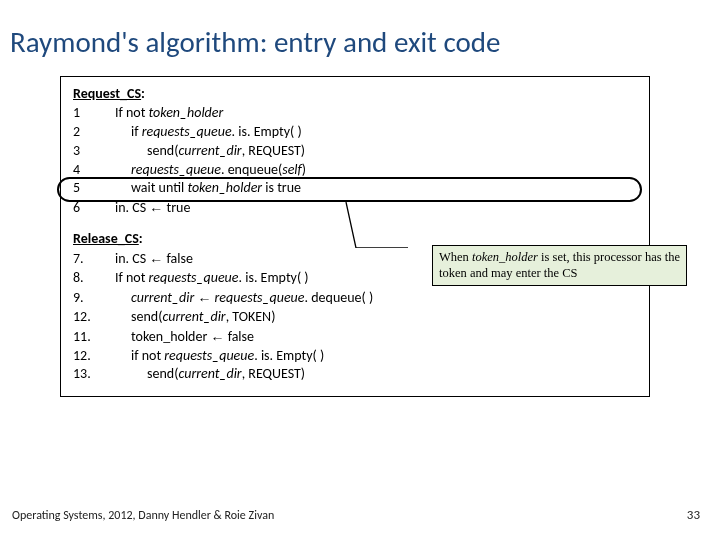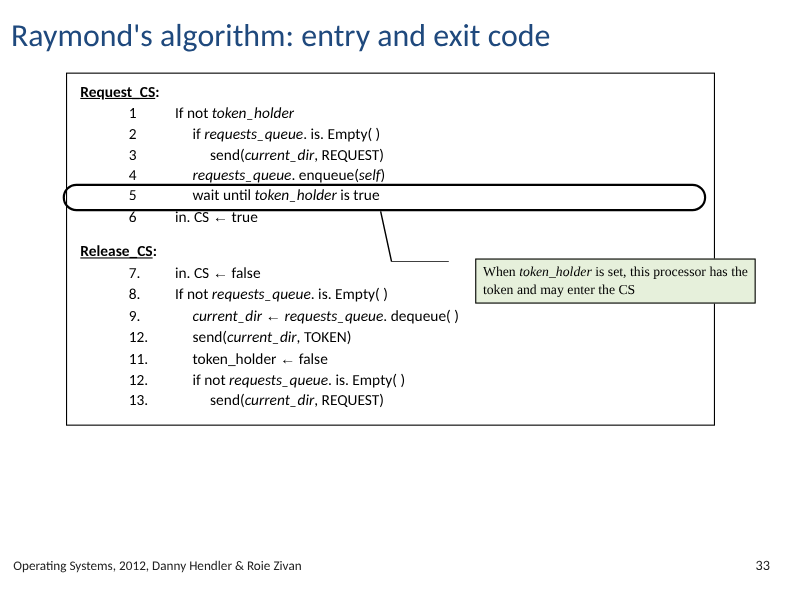--- a/index.html
+++ b/index.html
@@ -8,32 +8,33 @@
     font-family: Calibri, "Segoe UI", Arial, sans-serif;
     background: #fff;
     position: relative;
     overflow: hidden;
   }
   .title {
     color: #1f497d;
     font-size: 29px;
     padding: 14px 0 4px 10px;
     font-weight: 400;
+    margin-top: 10px;
   }
   .codebox {
     margin: 12px 0 0 60px;
     width: 590px;
     border: 1.5px solid #000;
     padding: 8px 12px 12px 12px;
     font-size: 14px;
     line-height: 1.35;
     position: relative;
   }
   .section-head { font-weight: bold; text-decoration: underline; }
-  .codeline { white-space: pre; font-family: Calibri, Arial, sans-serif; margin-left: 44px; }
+  .codeline { white-space: pre; font-family: Calibri, Arial, sans-serif; }
   .num { display: inline-block; width: 26px; }
   .ind1 { padding-left: 16px; }
   .ind2 { padding-left: 32px; }
   .ind3 { padding-left: 48px; }
   .bold { font-weight: bold; }
   .ital { font-style: italic; }
   .arrow { font-family: Arial, sans-serif; }
   .highlight-box {
     position: absolute;
     border: 2px solid #000;

